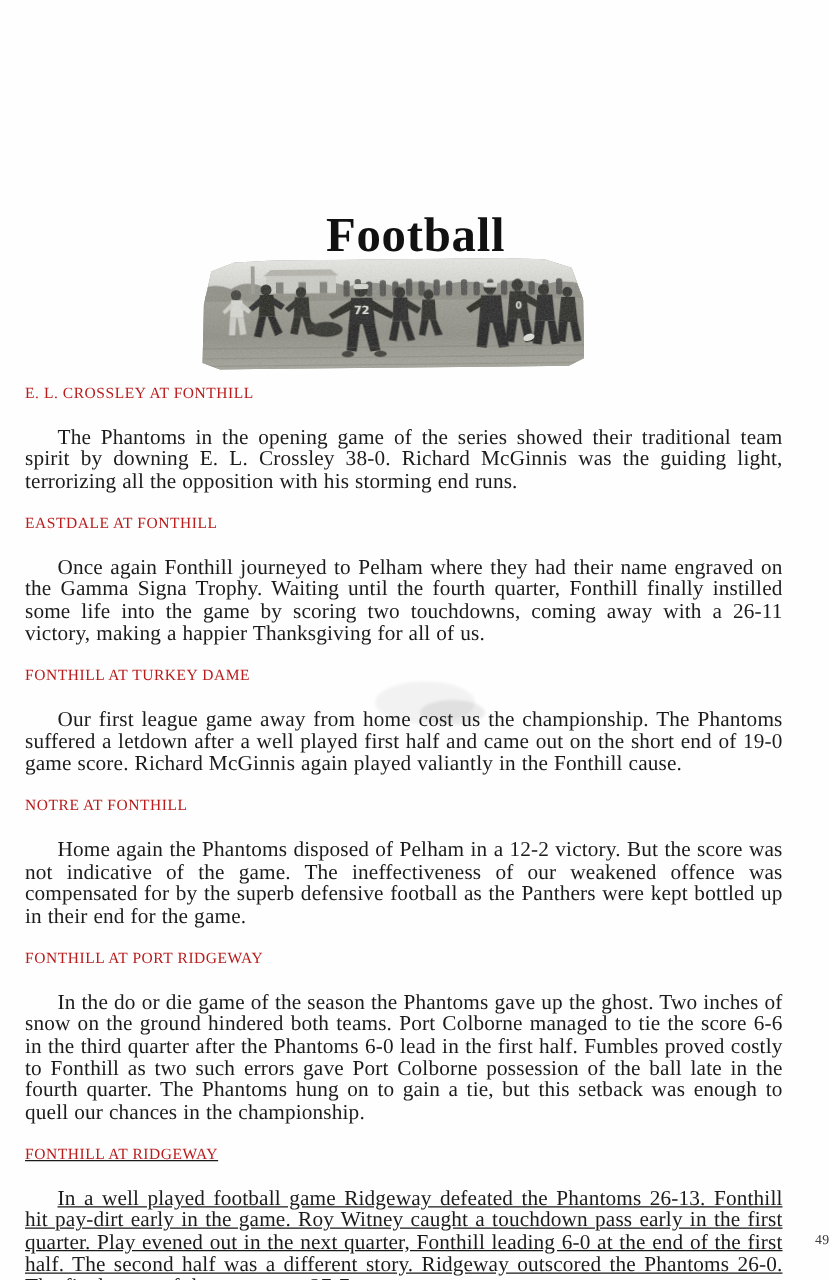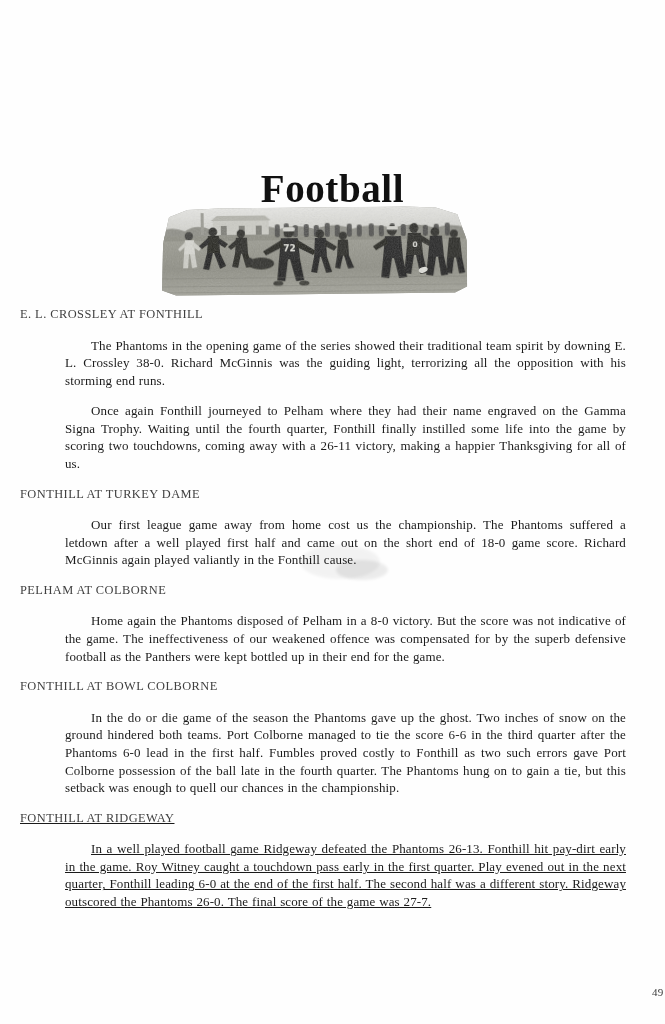--- a/index.html
+++ b/index.html
@@ -71,33 +71,32 @@
     left: 20px;
     width: 606px;
   }
   .section { margin-bottom: 13px; }
   .section:last-child { margin-bottom: 0; text-decoration: underline; }
 
   .section-heading {
     font-size: 12.4px;
     letter-spacing: 0.45px;
     line-height: 17.5px;
-    color: #404040;
+    color: #b91c1c;
     white-space: nowrap;
   }
   .section-body {
-    font-size: 13px;
+    font-size: 17px;
     line-height: 17.6px;
     letter-spacing: 0.12px;
     text-align: justify;
     text-indent: 26px;
     color: #1b1b1b;
     word-spacing: 0.4px;
     hyphens: none;
-    margin-left: 45px;
   }
 
   
   .page-number {
     position: absolute;
     left: 604px;
     top: 986px;
     font-size: 11px;
     color: #3a3a3a;
     letter-spacing: 0.3px;
@@ -289,38 +288,39 @@
   <div class="blemish" style="left:336px; top:560px; width:52px; height:20px; opacity:.07;"></div>
 
   <div class="content">
 
     <div class="section">
       <div class="section-heading">E. L. CROSSLEY AT FONTHILL</div>
       <p class="section-body">The Phantoms in the opening game of the series showed their traditional team spirit by downing E. L. Crossley 38-0. Richard McGinnis was the guiding light, terrorizing all the opposition with his storming end runs.</p>
     </div>
 
     <div class="section">
+      <div class="section-heading">EASTDALE AT FONTHILL</div>
     </div>
 
     <div class="section">
       <p class="section-body">Once again Fonthill journeyed to Pelham where they had their name engraved on the Gamma Signa Trophy. Waiting until the fourth quarter, Fonthill finally instilled some life into the game by scoring two touchdowns, coming away with a 26-11 victory, making a happier Thanksgiving for all of us.</p>
     </div>
 
     <div class="section">
       <div class="section-heading">FONTHILL AT TURKEY DAME</div>
-      <p class="section-body">Our first league game away from home cost us the championship. The Phantoms suffered a letdown after a well played first half and came out on the short end of 18-0 game score. Richard McGinnis again played valiantly in the Fonthill cause.</p>
-    </div>
-
-    <div class="section">
-      <div class="section-heading">PELHAM AT COLBORNE</div>
-      <p class="section-body">Home again the Phantoms disposed of Pelham in a 8-0 victory. But the score was not indicative of the game. The ineffectiveness of our weakened offence was compensated for by the superb defensive football as the Panthers were kept bottled up in their end for the game.</p>
-    </div>
-
-    <div class="section">
-      <div class="section-heading">FONTHILL AT BOWL COLBORNE</div>
+      <p class="section-body">Our first league game away from home cost us the championship. The Phantoms suffered a letdown after a well played first half and came out on the short end of 19-0 game score. Richard McGinnis again played valiantly in the Fonthill cause.</p>
+    </div>
+
+    <div class="section">
+      <div class="section-heading">NOTRE AT FONTHILL</div>
+      <p class="section-body">Home again the Phantoms disposed of Pelham in a 12-2 victory. But the score was not indicative of the game. The ineffectiveness of our weakened offence was compensated for by the superb defensive football as the Panthers were kept bottled up in their end for the game.</p>
+    </div>
+
+    <div class="section">
+      <div class="section-heading">FONTHILL AT PORT RIDGEWAY</div>
       <p class="section-body">In the do or die game of the season the Phantoms gave up the ghost. Two inches of snow on the ground hindered both teams. Port Colborne managed to tie the score 6-6 in the third quarter after the Phantoms 6-0 lead in the first half. Fumbles proved costly to Fonthill as two such errors gave Port Colborne possession of the ball late in the fourth quarter. The Phantoms hung on to gain a tie, but this setback was enough to quell our chances in the championship.</p>
     </div>
 
     <div class="section">
       <div class="section-heading">FONTHILL AT RIDGEWAY</div>
       <p class="section-body">In a well played football game Ridgeway defeated the Phantoms 26-13. Fonthill hit pay-dirt early in the game. Roy Witney caught a touchdown pass early in the first quarter. Play evened out in the next quarter, Fonthill leading 6-0 at the end of the first half. The second half was a different story. Ridgeway outscored the Phantoms 26-0. The final score of the game was 27-7.</p>
     </div>
 
   </div>
 

